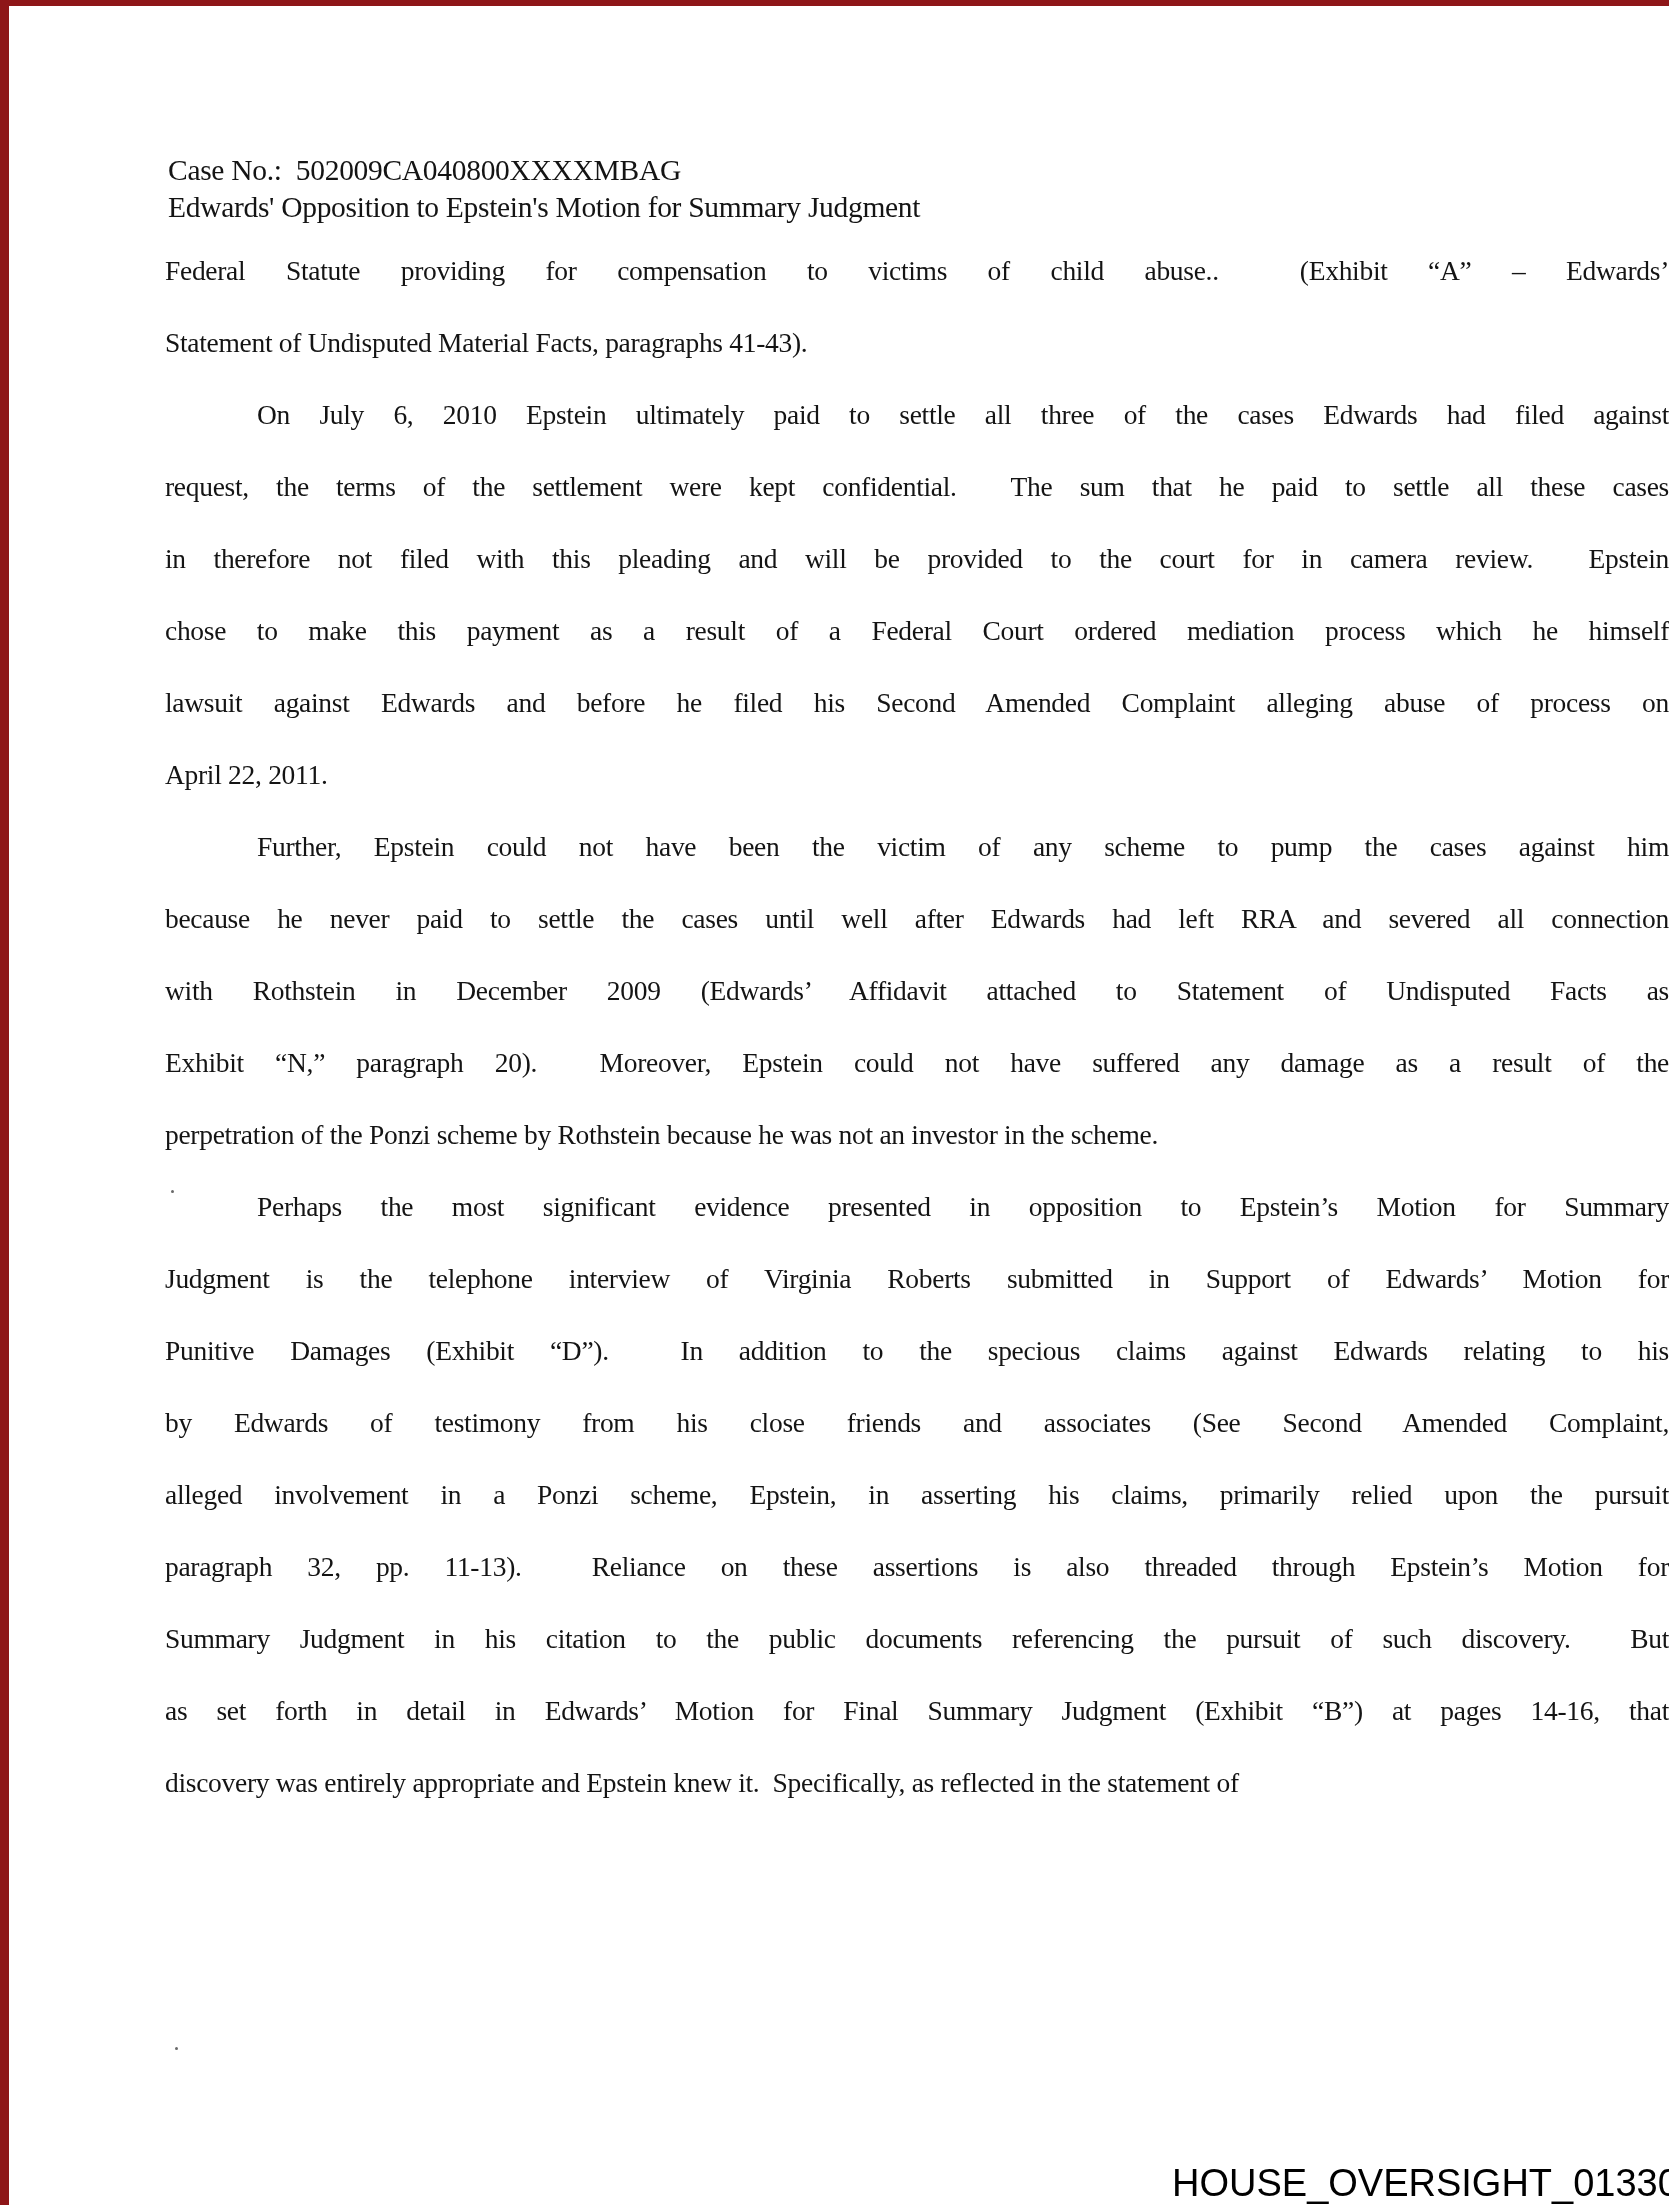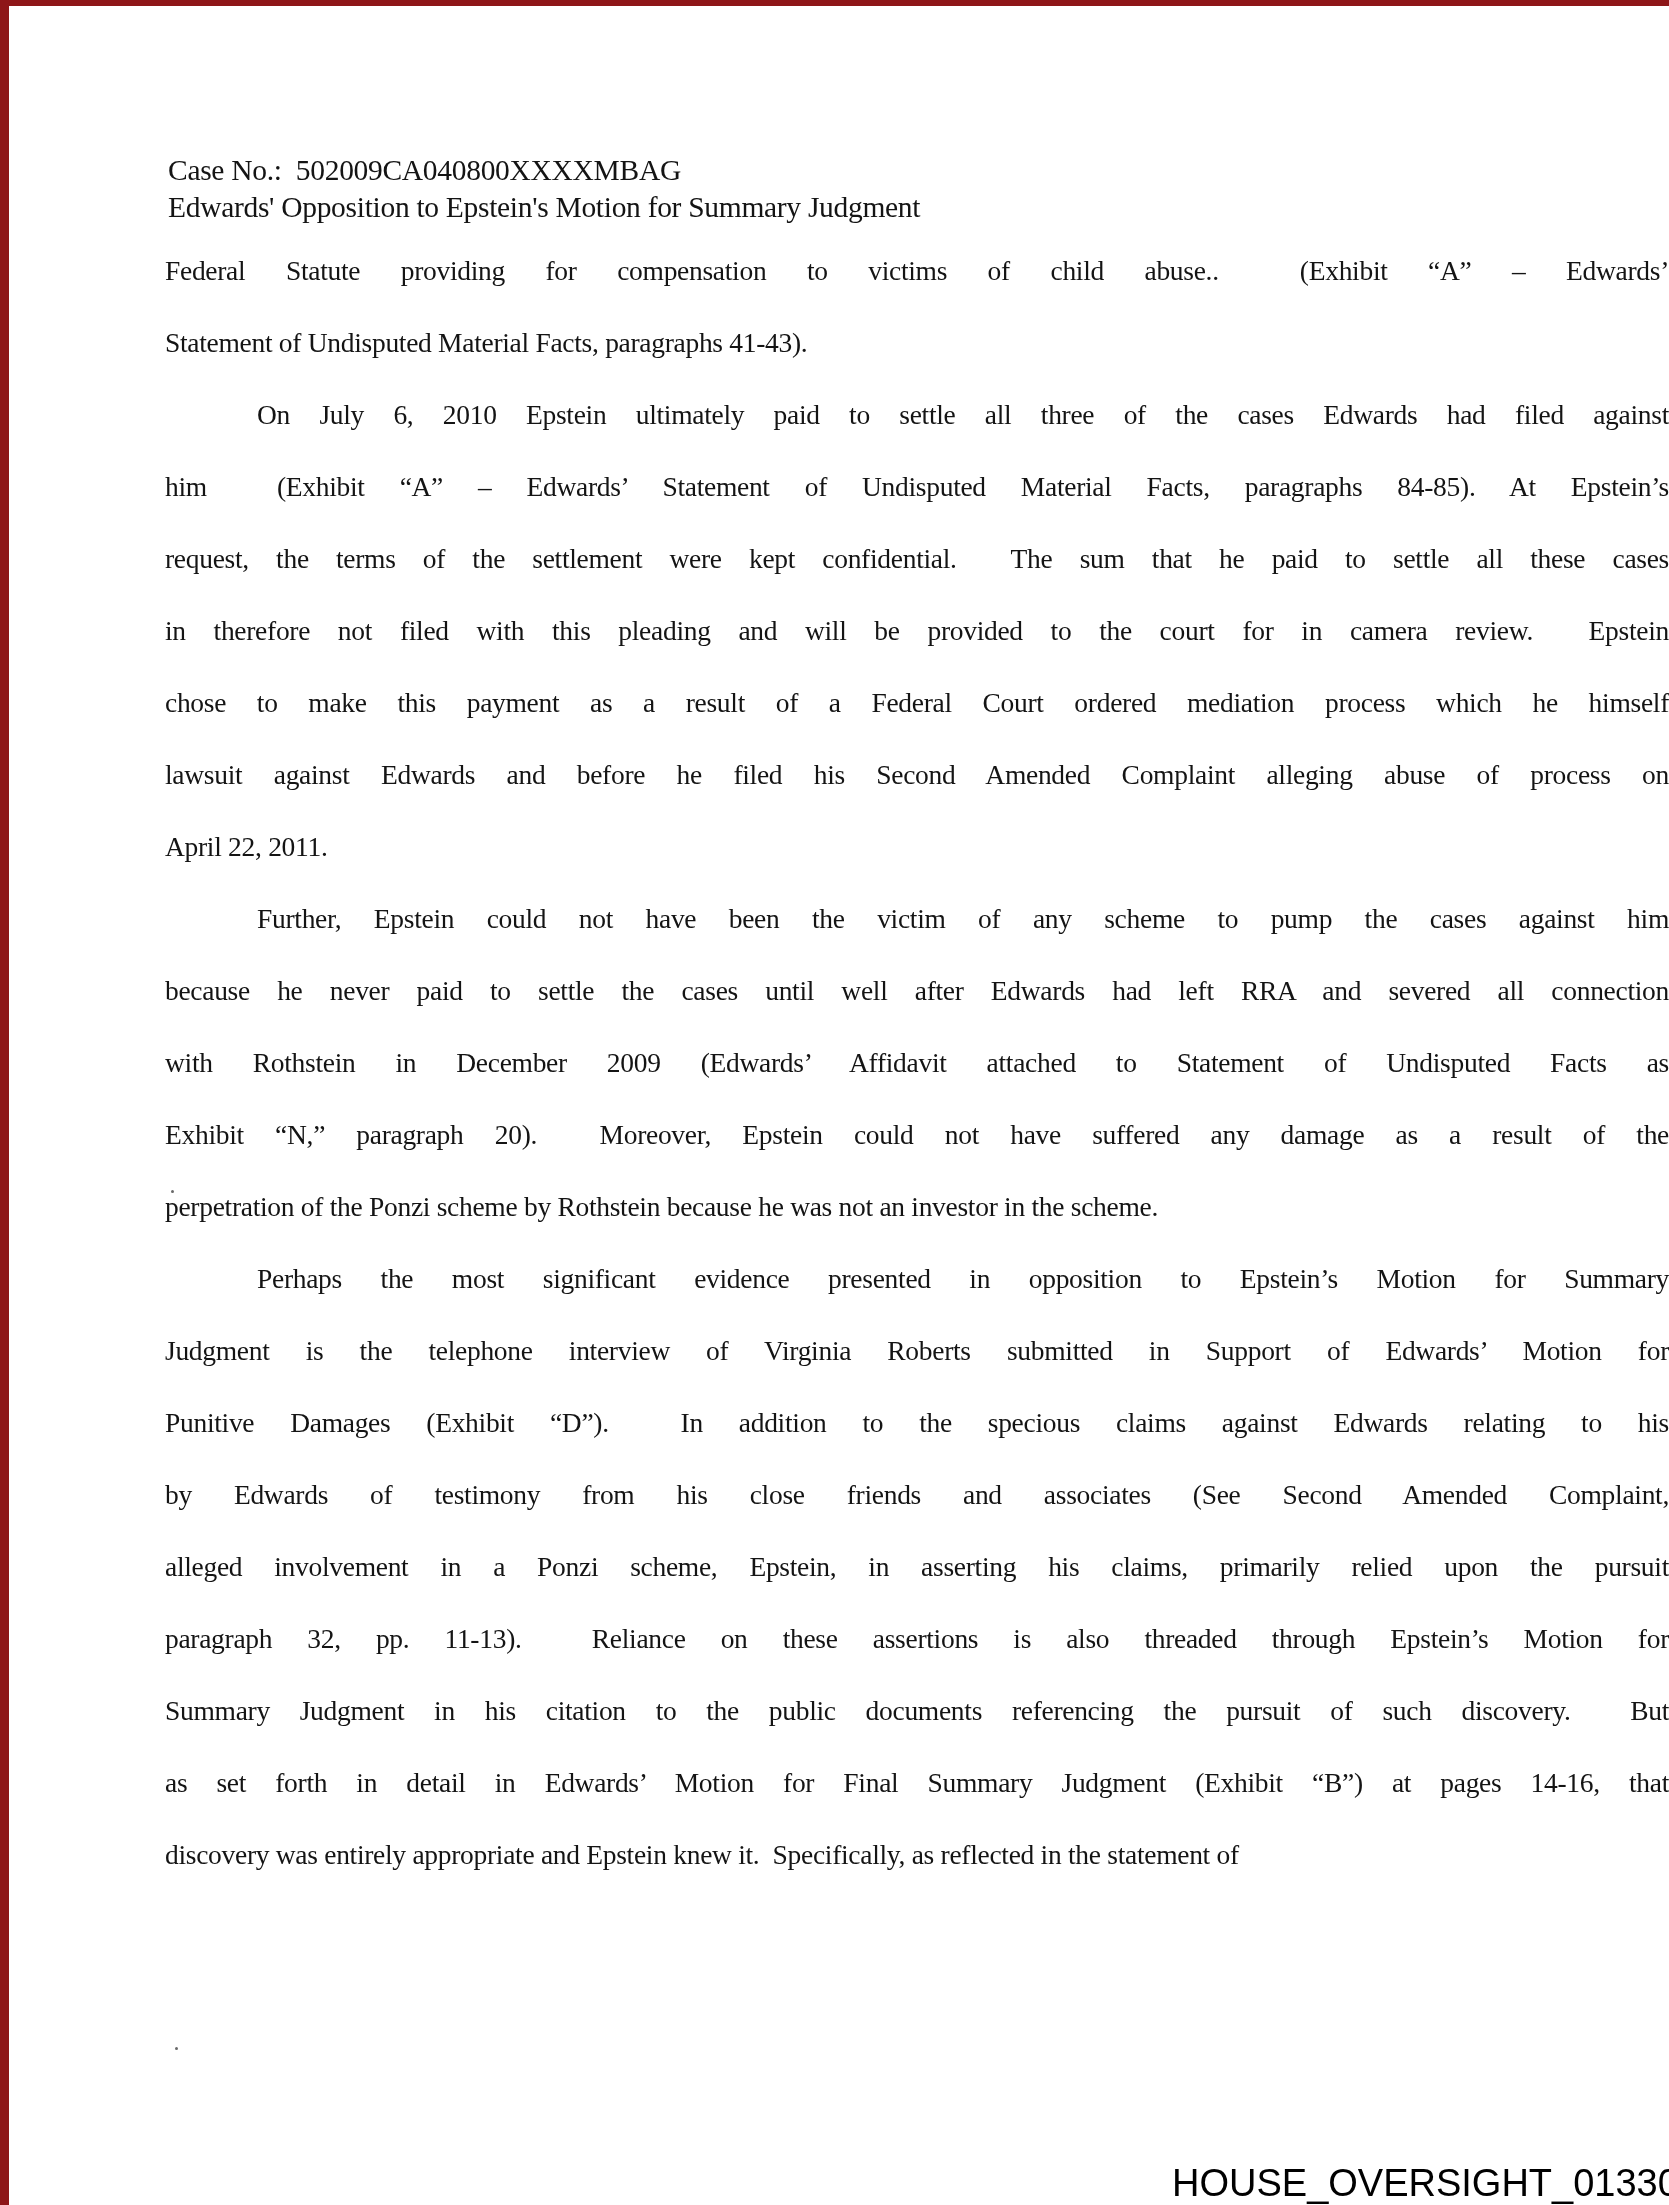--- a/index.html
+++ b/index.html
@@ -97,21 +97,20 @@
 
   <div class="bodytext">
 
     <p class="para">
       <span class="ln">Federal Statute providing for compensation to victims of child abuse..&nbsp; (Exhibit “A” – Edwards’</span>
       <span class="ln last">Statement of Undisputed Material Facts, paragraphs 41-43).</span>
     </p>
 
     <p class="para">
       <span class="ln indent">On July 6, 2010 Epstein ultimately paid to settle all three of the cases Edwards had filed against</span>
-      <span class="ln">him&nbsp; (Exhibit “A” – Edwards’ Statement of Undisputed Material Facts, paragraphs 84-85). At Epstein’s</span>
       <span class="ln">request, the terms of the settlement were kept confidential.&nbsp; The sum that he paid to settle all these cases</span>
       <span class="ln">in therefore not filed with this pleading and will be provided to the court for in camera review.&nbsp; Epstein</span>
       <span class="ln">chose to make this payment as a result of a Federal Court ordered mediation process which he himself</span>
       <span class="ln">lawsuit against Edwards and before he filed his Second Amended Complaint alleging abuse of process on</span>
       <span class="ln last">April 22, 2011.</span>
     </p>
 
     <p class="para">
       <span class="ln indent">Further, Epstein could not have been the victim of any scheme to pump the cases against him</span>
       <span class="ln">because he never paid to settle the cases until well after Edwards had left RRA and severed all connection</span>

